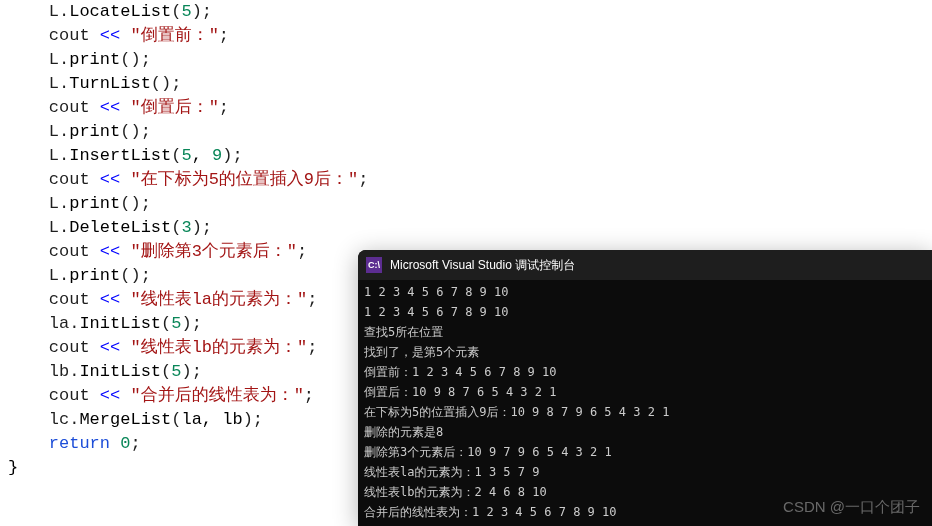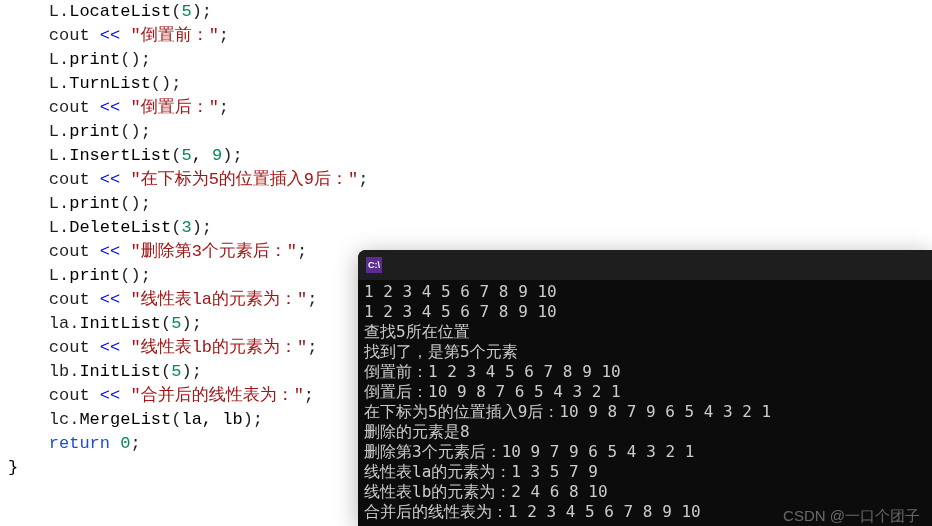--- a/index.html
+++ b/index.html
@@ -57,42 +57,43 @@
     justify-content: center;
     color: #fff;
     font-size: 9px;
     font-weight: bold;
     font-family: sans-serif;
   }
   .console-body {
     padding: 2px 6px;
     color: #cccccc;
     font-family: "NSimSun","SimSun","Consolas",monospace;
-    font-size: 16px;
+    font-size: 12px;
     line-height: 20px;
     white-space: pre;
   }
   .watermark {
     position: absolute;
     right: 12px;
-    bottom: 0;
+    bottom: 9px;
     color: rgba(180,180,180,0.55);
     font-family: sans-serif;
     font-size: 15px;
     pointer-events: none;
   }
 </style>
 </head>
 <body>
 
 <div class="editor" id="editor"><div>    <span class="obj">L</span><span class="punct">.</span><span class="method">LocateList</span><span class="punct">(</span><span class="num">5</span><span class="punct">);</span></div><div>    <span class="obj">cout</span> <span class="op">&lt;&lt;</span> <span class="str">"倒置前："</span><span class="punct">;</span></div><div>    <span class="obj">L</span><span class="punct">.</span><span class="method">print</span><span class="punct">(</span><span class="punct">);</span></div><div>    <span class="obj">L</span><span class="punct">.</span><span class="method">TurnList</span><span class="punct">(</span><span class="punct">);</span></div><div>    <span class="obj">cout</span> <span class="op">&lt;&lt;</span> <span class="str">"倒置后："</span><span class="punct">;</span></div><div>    <span class="obj">L</span><span class="punct">.</span><span class="method">print</span><span class="punct">(</span><span class="punct">);</span></div><div>    <span class="obj">L</span><span class="punct">.</span><span class="method">InsertList</span><span class="punct">(</span><span class="num">5</span>, <span class="num">9</span><span class="punct">);</span></div><div>    <span class="obj">cout</span> <span class="op">&lt;&lt;</span> <span class="str">"在下标为5的位置插入9后："</span><span class="punct">;</span></div><div>    <span class="obj">L</span><span class="punct">.</span><span class="method">print</span><span class="punct">(</span><span class="punct">);</span></div><div>    <span class="obj">L</span><span class="punct">.</span><span class="method">DeleteList</span><span class="punct">(</span><span class="num">3</span><span class="punct">);</span></div><div>    <span class="obj">cout</span> <span class="op">&lt;&lt;</span> <span class="str">"删除第3个元素后："</span><span class="punct">;</span></div><div>    <span class="obj">L</span><span class="punct">.</span><span class="method">print</span><span class="punct">(</span><span class="punct">);</span></div><div>    <span class="obj">cout</span> <span class="op">&lt;&lt;</span> <span class="str">"线性表la的元素为："</span><span class="punct">;</span></div><div>    <span class="obj">la</span><span class="punct">.</span><span class="method">InitList</span><span class="punct">(</span><span class="num">5</span><span class="punct">);</span></div><div>    <span class="obj">cout</span> <span class="op">&lt;&lt;</span> <span class="str">"线性表lb的元素为："</span><span class="punct">;</span></div><div>    <span class="obj">lb</span><span class="punct">.</span><span class="method">InitList</span><span class="punct">(</span><span class="num">5</span><span class="punct">);</span></div><div>    <span class="obj">cout</span> <span class="op">&lt;&lt;</span> <span class="str">"合并后的线性表为："</span><span class="punct">;</span></div><div>    <span class="obj">lc</span><span class="punct">.</span><span class="method">MergeList</span><span class="punct">(</span>la, lb<span class="punct">);</span></div><div>    <span class="kw">return</span> <span class="num">0</span><span class="punct">;</span></div><div><span class="brace">}</span></div></div>
 
 <div class="console">
   <div class="titlebar">
     <div class="vsicon">C:\</div>
+    <span>Microsoft Visual Studio 调试控制台</span>
   </div>
   <div class="console-body" id="console-out">1 2 3 4 5 6 7 8 9 10
 1 2 3 4 5 6 7 8 9 10
 查找5所在位置
 找到了，是第5个元素
 倒置前：1 2 3 4 5 6 7 8 9 10
 倒置后：10 9 8 7 6 5 4 3 2 1
 在下标为5的位置插入9后：10 9 8 7 9 6 5 4 3 2 1
 删除的元素是8
 删除第3个元素后：10 9 7 9 6 5 4 3 2 1

